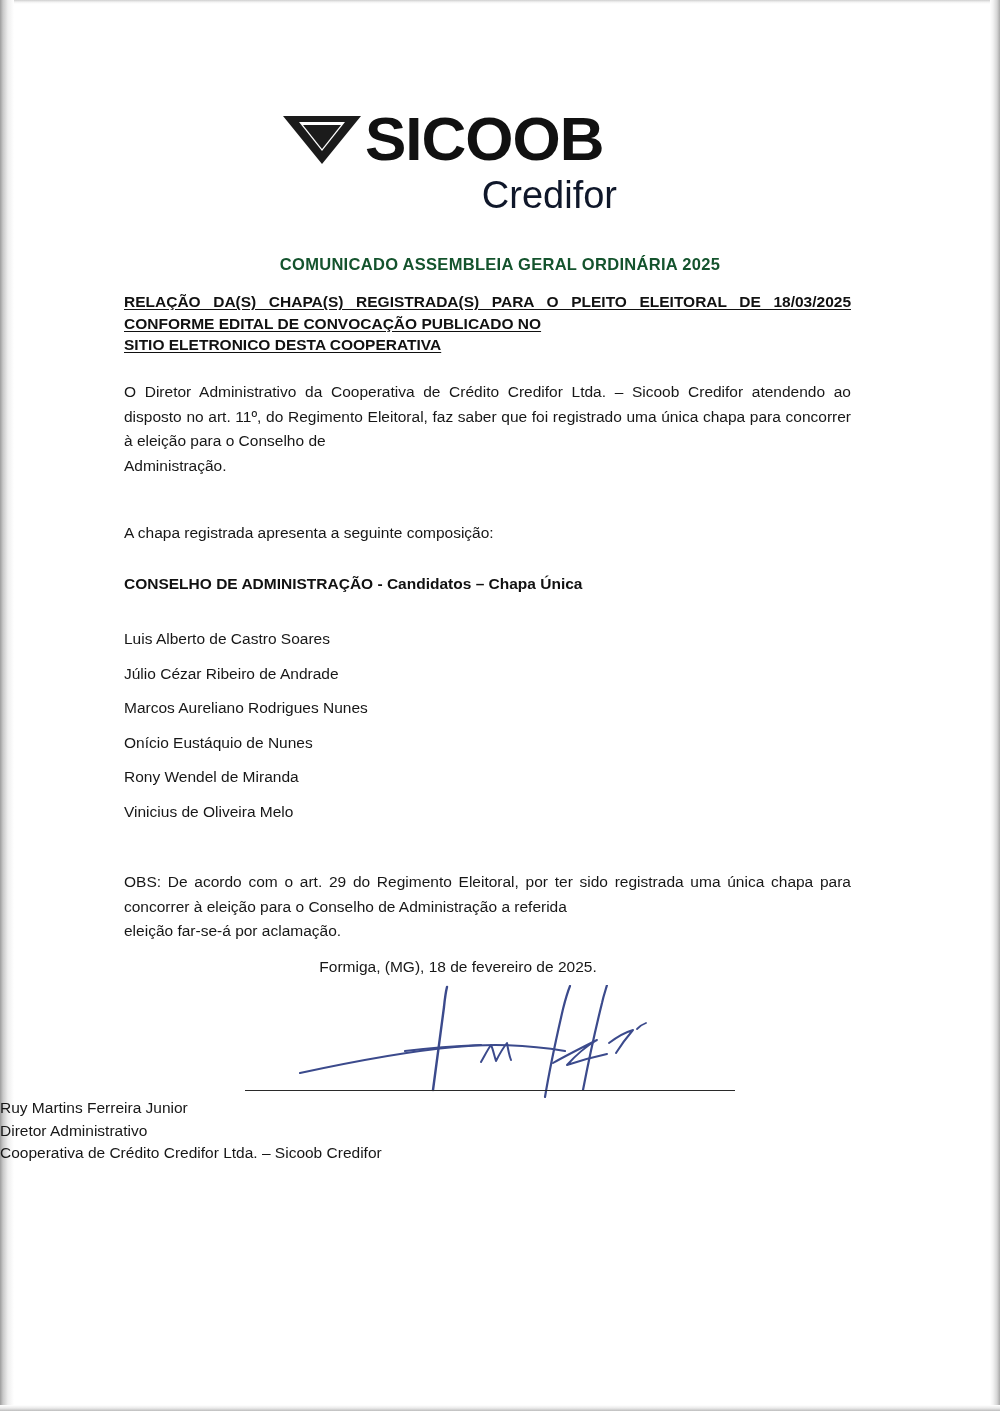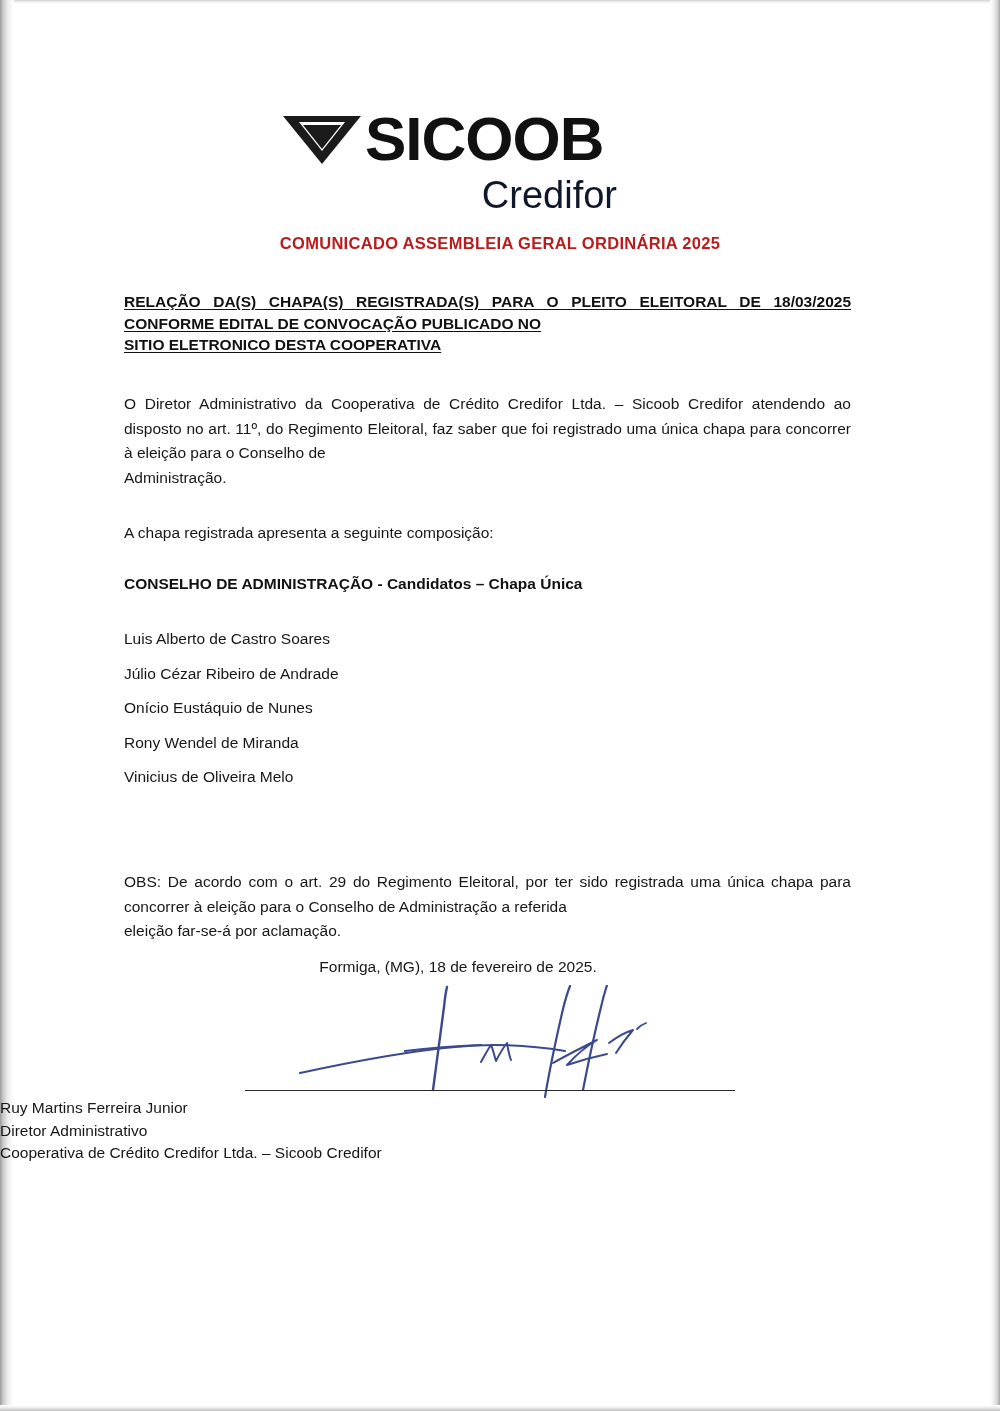--- a/index.html
+++ b/index.html
@@ -105,27 +105,27 @@
     color: #0f172a;
     margin-top: 4px;
     padding-right: 6px;
     font-family: "Liberation Sans", sans-serif;
   }
 
   
   .doc-title {
     position: absolute;
     left: 0;
-    top: 234px;
+    top: 255px;
     width: 1000px;
     text-align: center;
     font-size: 16.5px;
     font-weight: bold;
     letter-spacing: 0.3px;
-    color: #b91c1c;
+    color: #14532d;
   }
 
   
   .doc-subtitle {
     position: absolute;
     left: 124px;
     top: 291px;
     width: 727px;
     font-size: 15.5px;
     font-weight: bold;
@@ -144,21 +144,21 @@
   .para {
     position: absolute;
     left: 124px;
     width: 727px;
     font-size: 15.5px;
     line-height: 24.5px;
     color: #171717;
     text-align: justify;
   }
   .para .lastline { text-align: left; display: block; }
-  #para1 { top: 392px; }
+  #para1 { top: 380px; }
   #para2 { top: 521px; }
   #para4 { top: 870px; }
 
   .section-heading {
     position: absolute;
     left: 124px;
     top: 575px;
     width: 727px;
     font-size: 15.5px;
     font-weight: bold;
@@ -247,20 +247,21 @@
       <span>O Diretor Administrativo da Cooperativa de Crédito Credifor Ltda. – Sicoob Credifor atendendo ao disposto no art. 11º, do Regimento Eleitoral, faz saber que foi registrado uma única chapa para concorrer à eleição para o Conselho de </span><span class="lastline">Administração.</span>
     </div>
 
     <div class="para" id="para2">A chapa registrada apresenta a seguinte composição:</div>
 
     <div class="section-heading">CONSELHO DE ADMINISTRAÇÃO - Candidatos – Chapa Única</div>
 
     <div class="candidate-list">
       <div class="candidate">Luis Alberto de Castro Soares</div>
       <div class="candidate">Júlio Cézar Ribeiro de Andrade</div>
+      <div class="candidate">Marcos Aureliano Rodrigues Nunes</div>
       <div class="candidate">Onício Eustáquio de Nunes</div>
       <div class="candidate">Rony Wendel de Miranda</div>
       <div class="candidate">Vinicius de Oliveira Melo</div>
     </div>
 
     <div class="para" id="para4">
       <span>OBS: De acordo com o art. 29 do Regimento Eleitoral, por ter sido registrada uma única chapa para concorrer à eleição para o Conselho de Administração a referida </span><span class="lastline">eleição far-se-á por aclamação.</span>
     </div>
 
     <div class="place-date">Formiga, (MG), 18 de fevereiro de 2025.</div>

